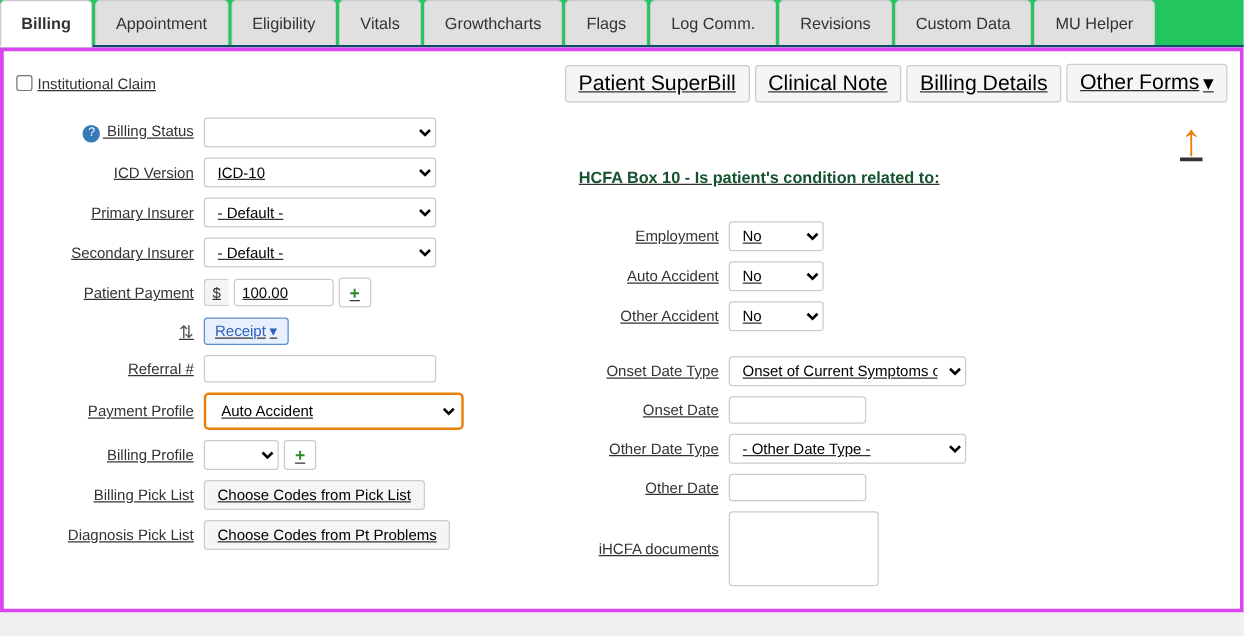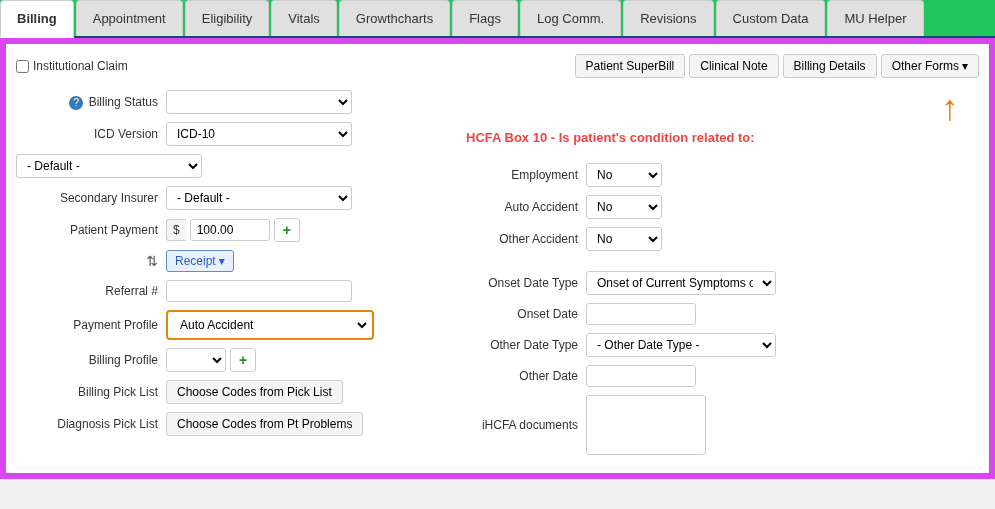--- a/index.html
+++ b/index.html
@@ -21,39 +21,40 @@
       border-bottom: 2px solid #fff;
       color: #333;
       font-weight: bold;
       margin-bottom: -2px;
       z-index: 1;
     }
 
     
     .main-content {
       background: #fff;
-      border: 6px solid #d946ef;
+      border: 3px solid #d946ef;
       padding: 10px;
+      text-decoration: underline;
     }
 
     
     .top-bar {
       display: flex;
       justify-content: space-between;
       align-items: center;
       margin-bottom: 12px;
     }
     .top-bar-left { display: flex; align-items: center; gap: 6px; }
     .top-bar-right { display: flex; align-items: center; gap: 4px; }
 
     .checkbox-label { display: flex; align-items: center; gap: 4px; font-size: 12px; }
     
     .btn {
       padding: 4px 10px;
-      font-size: 12px;
+      font-size: 17px;
       border: 1px solid #ccc;
       border-radius: 3px;
       cursor: pointer;
       background: #f5f5f5;
     }
     .btn-dropdown {
       display: flex; align-items: flex-start; gap: 3px;
       background: #f5f5f5;
     }
 
@@ -168,22 +169,22 @@
       cursor: pointer;
       color: #2a8a2a;
       font-size: 14px;
       font-weight: bold;
     }
 
     
     .right-panel h3 {
       font-size: 13px;
       font-weight: bold;
-      color: #ef4444;
-      margin-bottom: 18px;
+      color: #14532d;
+      margin-bottom: 28px;
     }
 
     .hcfa-row {
       display: flex;
       align-items: center;
       margin-bottom: 8px;
     }
     .hcfa-label {
       text-align: right;
       min-width: 120px;
@@ -272,20 +273,21 @@
 
       <div class="form-row">
         <div class="form-label">ICD Version</div>
         <select class="full-select">
           <option value="icd10">ICD-10</option>
           <option value="icd9">ICD-9</option>
         </select>
       </div>
 
       <div class="form-row">
+        <div class="form-label">Primary Insurer</div>
         <select class="full-select">
           <option value="default">- Default -</option>
         </select>
       </div>
 
       <div class="form-row">
         <div class="form-label">Secondary Insurer</div>
         <select class="full-select">
           <option value="default">- Default -</option>
         </select>

